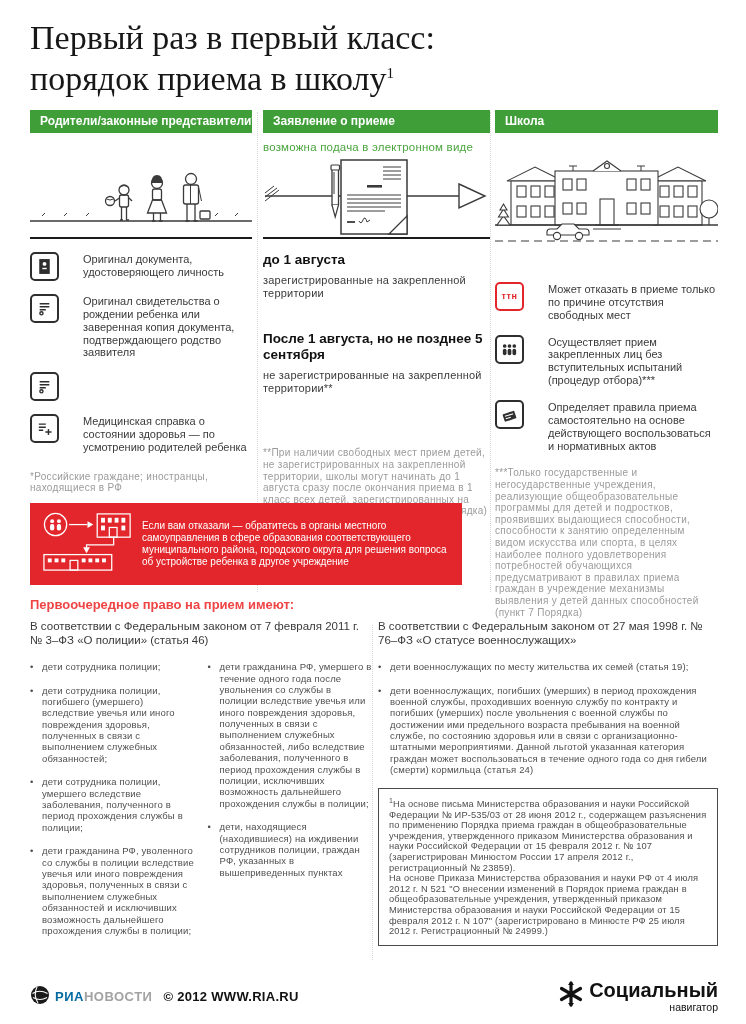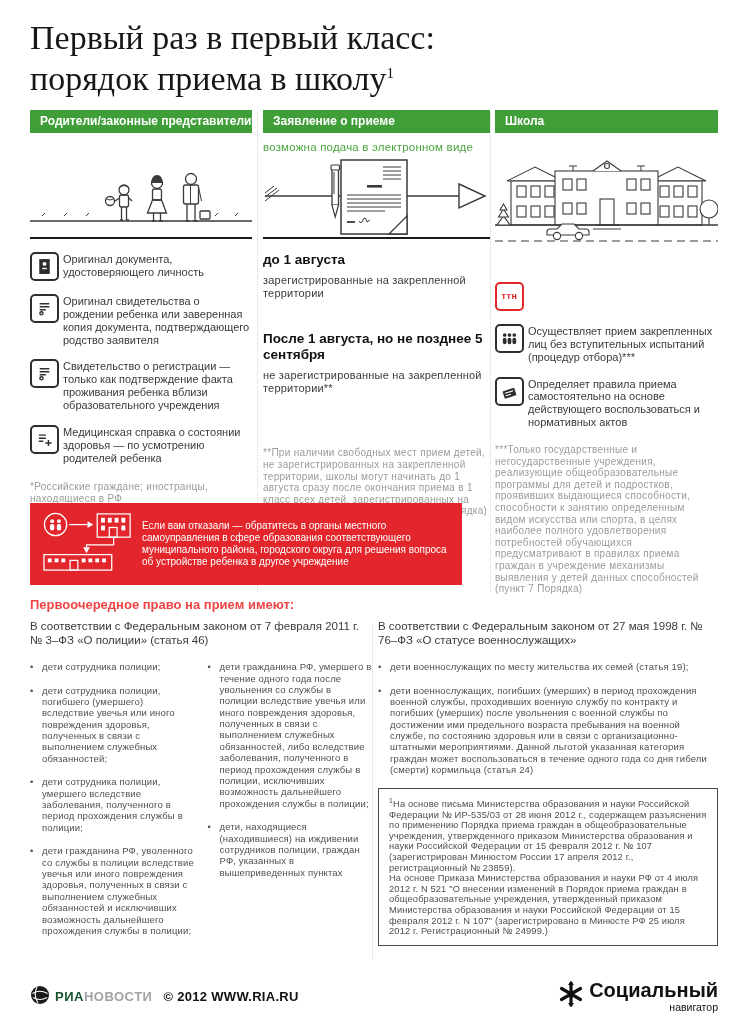--- a/index.html
+++ b/index.html
@@ -25,21 +25,21 @@
   .colhead{background:#3f9e38;color:#fff;font-weight:bold;font-size:12px;line-height:23px;
            height:23px;padding:0 10px;white-space:nowrap;}
   .green-sub{color:#4aa53e;font-size:11.5px;margin:8px 0 0 0;letter-spacing:.2px;}
 
   .illus{border-bottom:2px solid #1a1a1a;}
   .illus-family{margin-top:21px;height:83px;}
   .illus-doc{margin-top:2px;height:82px;}
   .illus-school{margin-top:6px;height:130px;border-bottom:none;}
 
   ul.iconlist{list-style:none;margin:13px 0 0 0;padding:0;}
-  ul.iconlist li{display:flex;gap:4px;margin-bottom:13px;align-items:flex-start;}
+  ul.iconlist li{display:flex;gap:24px;margin-bottom:13px;align-items:flex-start;}
   .ic{flex:0 0 auto;width:25px;height:25px;border:2px solid #2e2e2e;border-radius:5px;background:#fff;
       display:flex;align-items:center;justify-content:center;text-align:center;}
   .ic svg{display:block;}
   .ic-red{border-color:#e2262b;}
   .ic-red .tth{font-size:9px;font-weight:bold;color:#e2262b;letter-spacing:.5px;line-height:1;}
   ul.iconlist .txt{font-size:11px;line-height:1.17;color:#3a3a3a;padding-top:1px;}
   .red-text .txt, .txt.red{color:#e2262b;}
 
   .fn{color:#9b9b9b;font-size:10px;line-height:1.16;letter-spacing:.3px;margin:0;}
   .fn.col1-fn{margin-top:17px;}
@@ -74,21 +74,21 @@
   
   .footnote-box{position:absolute;left:378px;top:788px;width:340px;box-sizing:border-box;
                 border:1px solid #4a4a4a;padding:8px 10px;}
   .footnote-box p{margin:0;font-size:9.3px;line-height:1.14;color:#4f4f4f;letter-spacing:.15px;}
   .footnote-box sup{font-size:7px;}
 
   
   .footer{position:absolute;left:30px;right:28px;top:980px;height:32px;display:flex;
           justify-content:space-between;align-items:center;}
   .ria{display:flex;align-items:center;gap:5px;font-size:13px;font-weight:bold;}
-  .ria .b1{color:#14532d;letter-spacing:.5px;}
+  .ria .b1{color:#0369a1;letter-spacing:.5px;}
   .ria .b2{color:#a2a2a2;letter-spacing:.5px;}
   .ria .cp{color:#111;margin-left:6px;letter-spacing:.3px;}
   .socnav{display:flex;align-items:center;gap:4px;}
   .socnav .sn-text{display:flex;flex-direction:column;align-items:flex-end;line-height:1;}
   .socnav .sn1{font-size:20px;font-weight:bold;color:#111;}
   .socnav .sn2{font-size:10.5px;color:#111;margin-top:2px;}
 </style>
 </head>
 <body>
 
@@ -161,21 +161,20 @@
         </span>
         <span class="txt">Оригинал свидетельства о рождении ребенка или заверенная копия документа, подтверждающего родство заявителя</span>
       </li>
       <li>
         <span class="ic">
           <svg width="21" height="21" viewBox="0 0 24 24" fill="none" stroke="#2e2e2e" stroke-width="1.6">
             <path d="M6.5 6.5h11M6.5 10h11M6.5 13.5h7"></path>
             <circle cx="8.5" cy="17.5" r="1.8"></circle>
           </svg>
         </span>
-        <span class="txt">Свидетельство о регистрации — только как подтверждение факта проживания ребенка вблизи образовательного учреждения</span>
       </li>
       <li>
         <span class="ic">
           <svg width="21" height="21" viewBox="0 0 24 24" fill="none" stroke="#2e2e2e" stroke-width="1.6">
             <path d="M5.5 7h8M5.5 10.5h8M5.5 14h5"></path>
             <path d="M16.5 12.5v7M13 16h7"></path>
           </svg>
         </span>
         <span class="txt">Медицинская справка о состоянии здоровья — по усмотрению родителей ребенка</span>
       </li>
@@ -283,20 +282,21 @@
             <path d="M214 67v7"></path>
         </g>
       </svg>
     </div>
 
     <ul class="iconlist">
       <li>
         <span class="ic ic-red">
           <span class="tth">ттн</span>
         </span>
+        <span class="txt red">Может отказать в приеме только по причине отсутствия свободных мест</span>
       </li>
       <li>
         <span class="ic">
           <svg width="21" height="21" viewBox="0 0 24 24" fill="#2e2e2e">
             <circle cx="6.5" cy="8" r="2.1"></circle>
               <circle cx="12" cy="8" r="2.1"></circle>
               <circle cx="17.5" cy="8" r="2.1"></circle>
             <rect x="4.4" y="11" width="4.2" height="7.5" rx="2.1"></rect>
             <rect x="9.9" y="11" width="4.2" height="7.5" rx="2.1"></rect>
             <rect x="15.4" y="11" width="4.2" height="7.5" rx="2.1"></rect>

